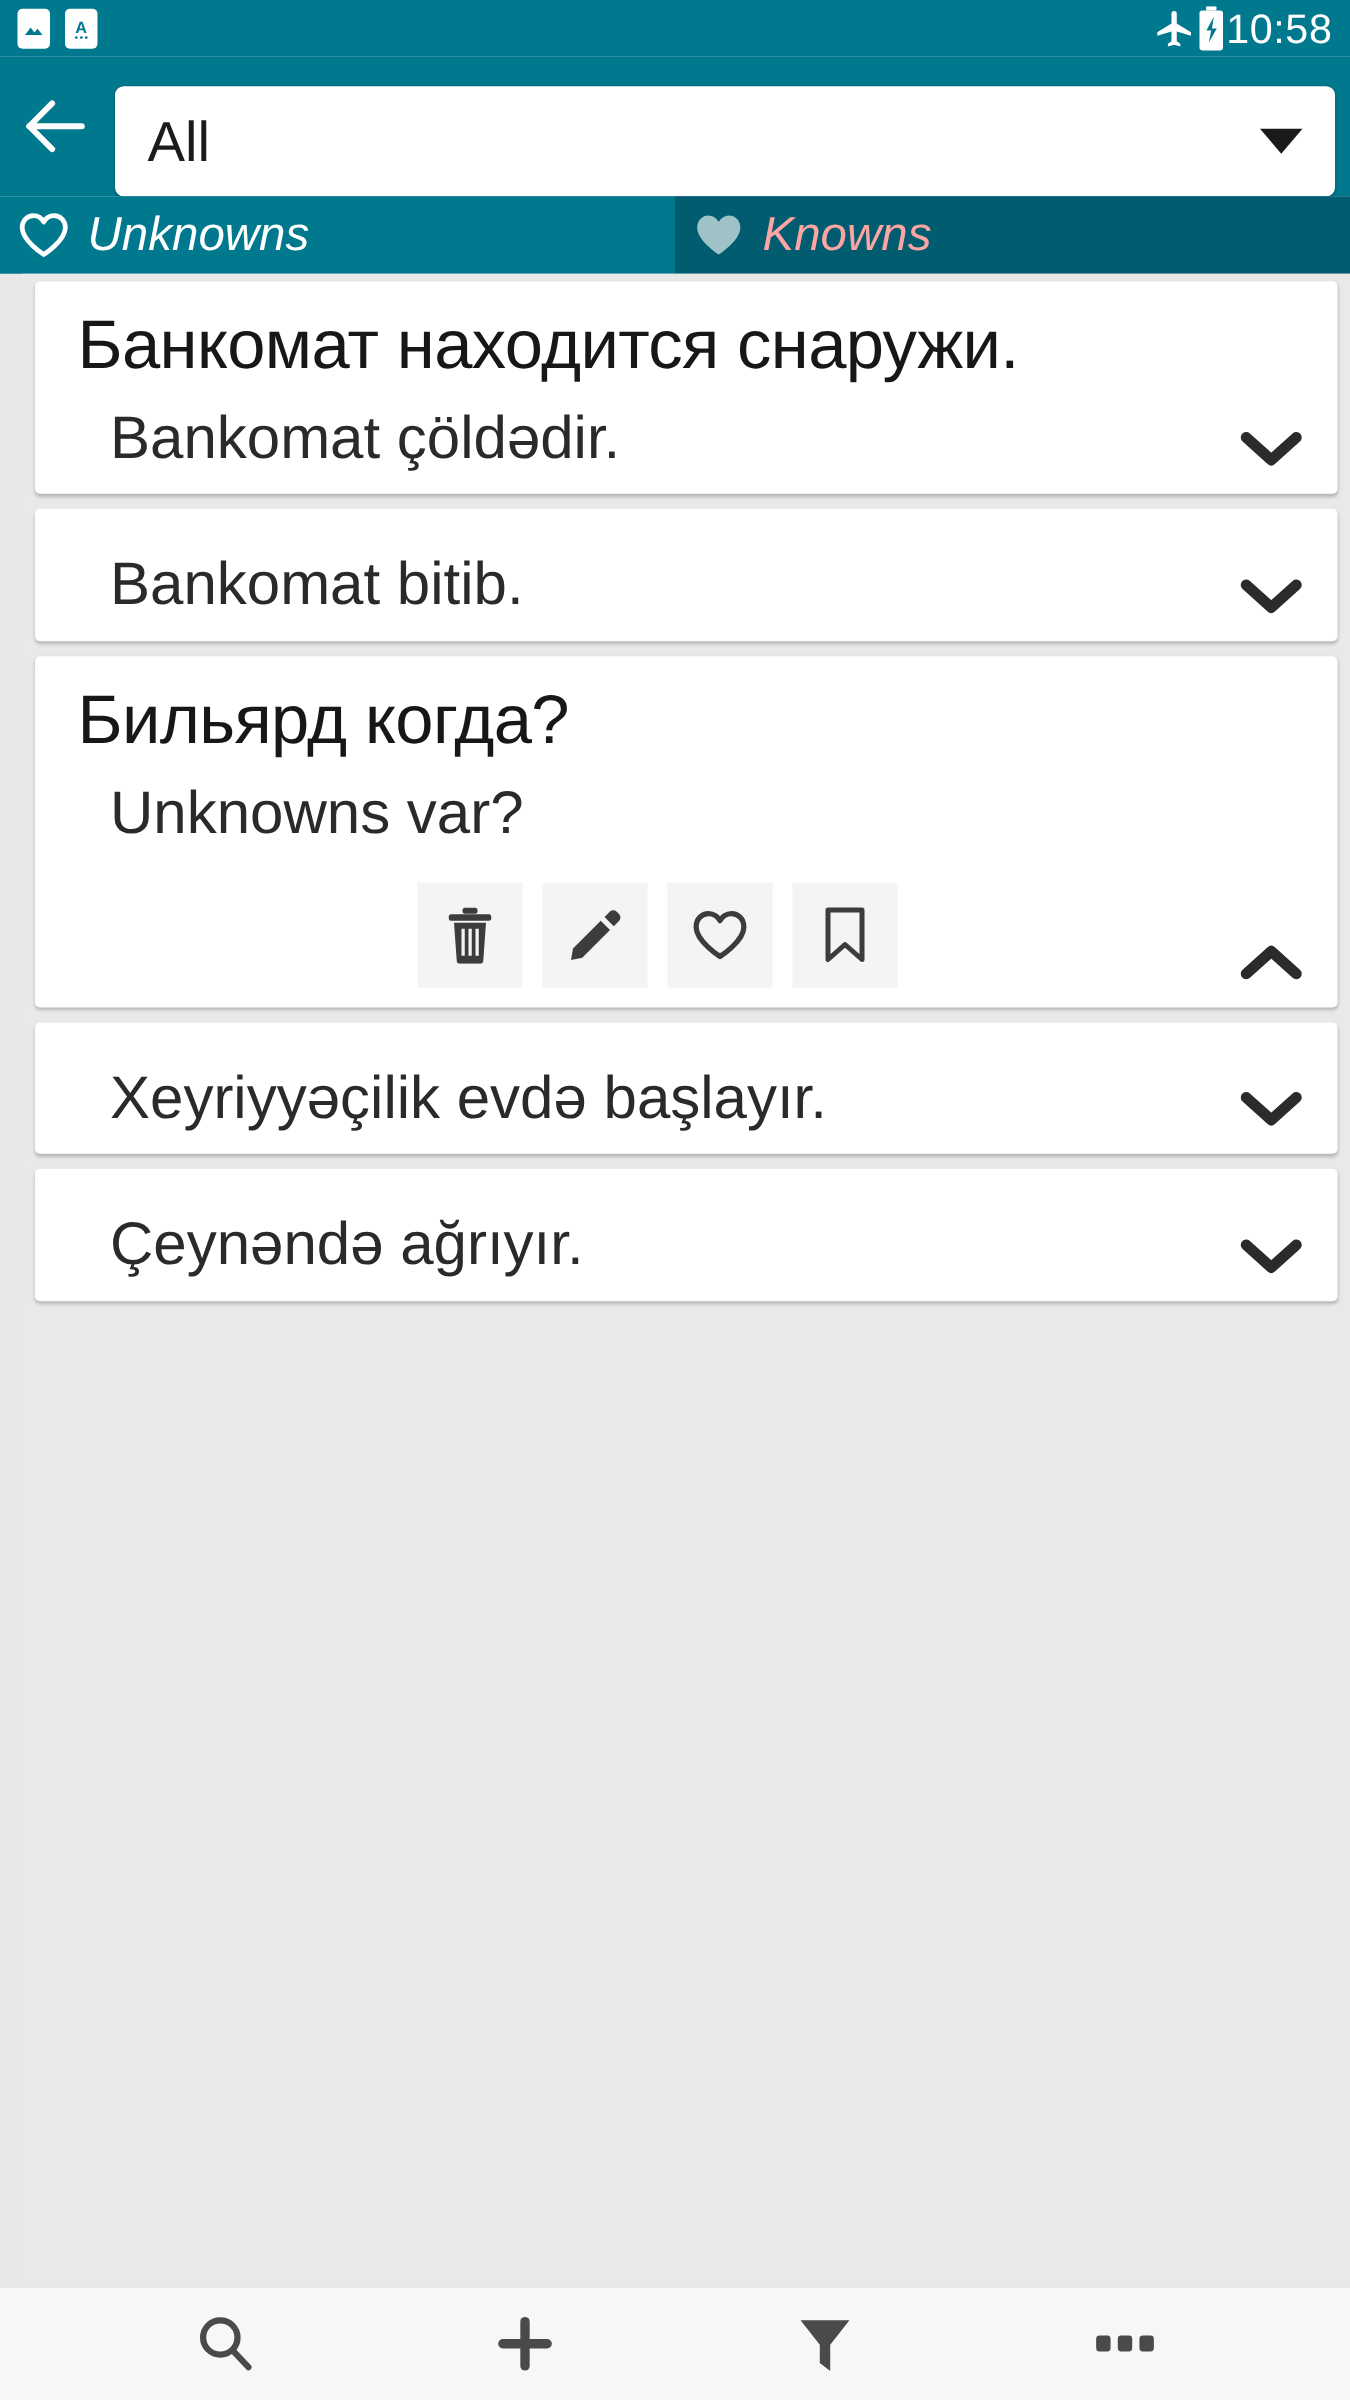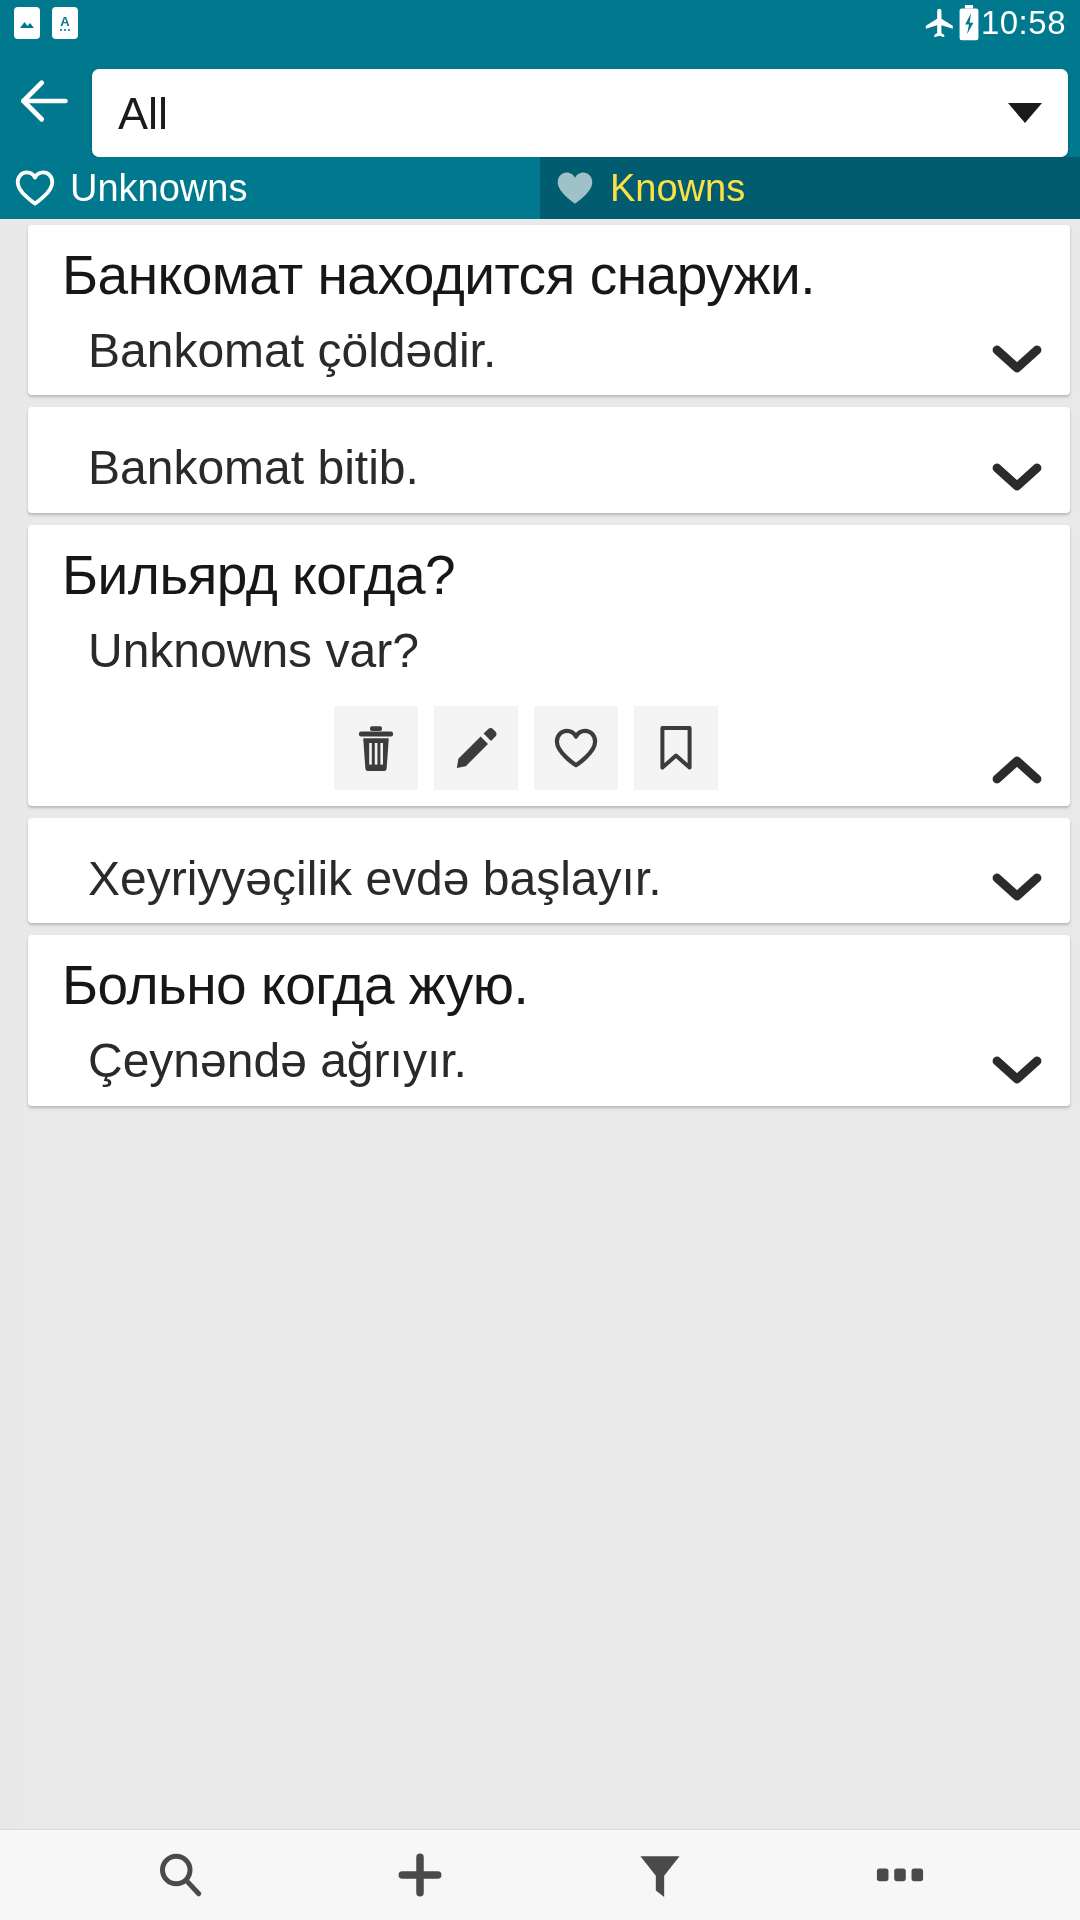--- a/index.html
+++ b/index.html
@@ -47,24 +47,24 @@
   .spinner-caret {
     margin-left:auto; width:0; height:0;
     border-left:17px solid transparent; border-right:17px solid transparent;
     border-top:20px solid #1b1b1b;
   }
 
   
   .tabs { flex:0 0 62px; display:flex; }
   .tab {
     flex:1; display:flex; align-items:center; gap:14px;
-    padding-left:14px; height:62px;
+    padding-left:14px; height:62px;font-style:italic;
   }
   .tab.active { background:#00798f; color:#ffffff; }
-  .tab.inactive { background:#005c6e; color:#fde047; }
+  .tab.inactive { background:#005c6e; color:#fca5a5; }
   .tab-label { font-size:38px; line-height:1; }
   .tab svg { display:block; flex:0 0 auto; }
 
   
   .list { flex:1 1 auto; background:#e9e9e9; padding:6px 0 0 0; overflow:hidden; position:relative;margin-left:18px; }
   .card {
     background:#fff; border-radius:4px; margin:0 10px 12px 10px;
     box-shadow:0 2px 3px rgba(0,0,0,.22);
     position:relative; padding:18px 20px 16px 34px;
   }
@@ -229,21 +229,20 @@
     <div class="card">
       <div class="definition">Xeyriyyəçilik evdə başlayır.</div>
       <div class="chev">
         <svg width="52" height="34" viewBox="0 0 26 17" fill="none" stroke="#2b2b2b" stroke-width="4.4" stroke-linecap="round" stroke-linejoin="round">
             <path d="M3 4 L13 13 L23 4"></path>
           </svg>
       </div>
     </div>
 
     <div class="card">
-      <div class="term">Больно когда жую.</div>
       <div class="definition">Çeynəndə ağrıyır.</div>
       <div class="chev">
         <svg width="52" height="34" viewBox="0 0 26 17" fill="none" stroke="#2b2b2b" stroke-width="4.4" stroke-linecap="round" stroke-linejoin="round">
             <path d="M3 4 L13 13 L23 4"></path>
           </svg>
       </div>
     </div>
 
   </div>
 

